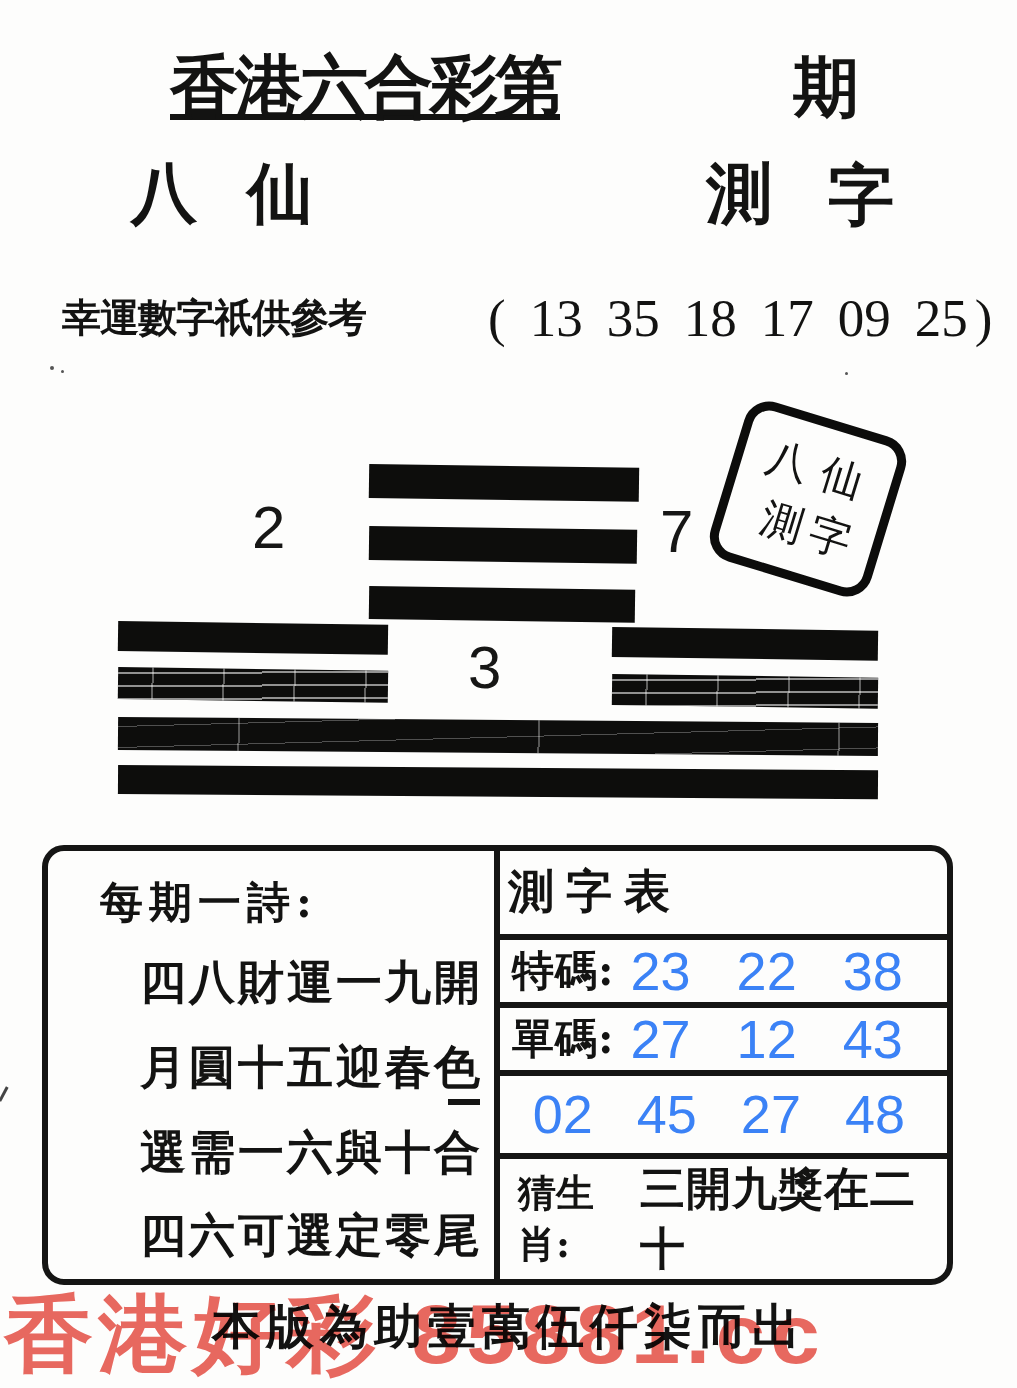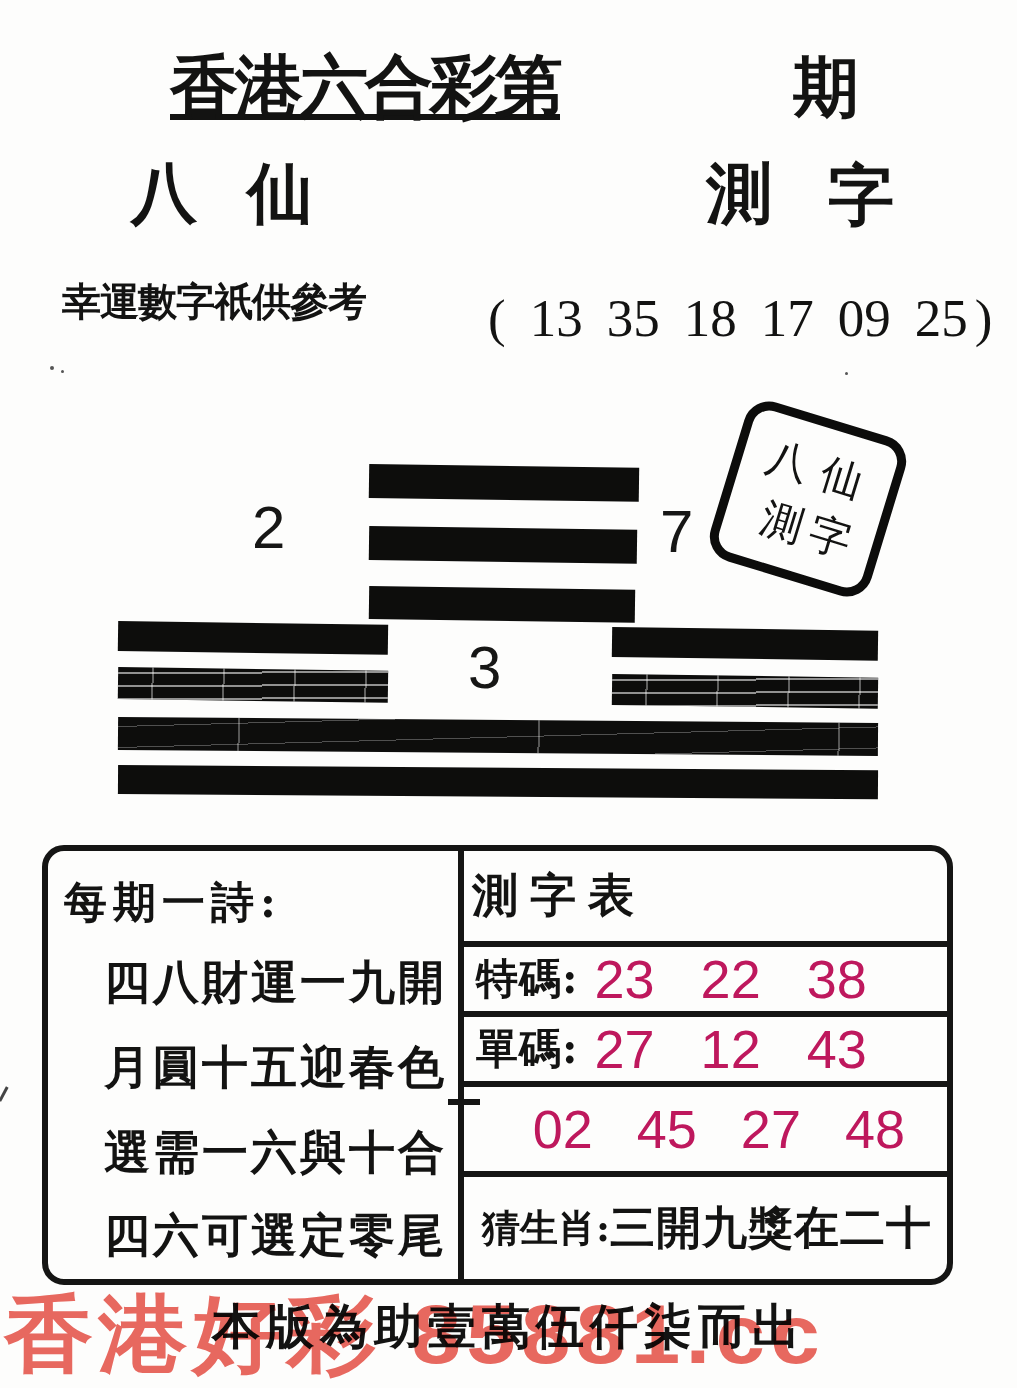--- a/index.html
+++ b/index.html
@@ -13,21 +13,21 @@
   }
   .abs{position:absolute;white-space:nowrap;line-height:1;}
   
   .cjk{font-family:"DejaVu Serif","Liberation Serif",serif;}
   .title-main{left:170px;top:52px;font-size:68px;letter-spacing:-3px;font-weight:bold;text-decoration:underline;}
   .title-issue{left:793px;top:54px;font-size:66px;font-weight:bold;}
   .sub-c1{left:131px;top:160px;font-size:66px;font-weight:bold;}
   .sub-c2{left:247px;top:160px;font-size:66px;font-weight:bold;}
   .sub-c3{left:706px;top:160px;font-size:66px;font-weight:bold;}
   .sub-c4{left:828px;top:162px;font-size:66px;font-weight:bold;}
-  .lucky-label{left:62px;top:282px;font-size:39px;letter-spacing:-1px;font-weight:bold;}
+  .lucky-label{left:62px;top:298px;font-size:39px;letter-spacing:-1px;font-weight:bold;}
   .lucky-nums{left:488px;top:292px;display:flex;gap:24px;align-items:flex-start;
     font-family:"Liberation Serif","DejaVu Serif",serif;font-size:53px;}
   .lucky-nums .close{margin-left:-17px;}
   
   .bar{position:absolute;background:#0d0d0c;transform-origin:left center;}
   .bar.tex{
     background-color:#0c0c0b;
     background-image:
       repeating-linear-gradient(179deg, rgba(255,255,255,0) 0 5px, rgba(255,255,255,.55) 5px 7px, rgba(255,255,255,0) 7px 13px),
       repeating-linear-gradient(92deg, rgba(255,255,255,0) 0 34px, rgba(255,255,255,.35) 34px 36px, rgba(255,255,255,0) 36px 71px);
@@ -51,34 +51,34 @@
     background:#fdfdfc;
   }
   .stamp .l1{font-size:42px;letter-spacing:14px;margin-left:10px;}
   .stamp .l2{font-size:42px;letter-spacing:8px;margin-left:22px;margin-top:4px;}
   
   .table{
     position:absolute;left:42px;top:845px;width:911px;height:440px;
     border:6px solid #151514;border-radius:22px;
     display:flex;box-sizing:border-box;overflow:hidden;background:#fdfdfc;
   }
-  .col-left{position:relative;width:416px;border-right:6px solid #151514;box-sizing:border-box;}
+  .col-left{position:relative;width:416px;border-right:6px solid #151514;box-sizing:border-box;margin-left:36px;}
   .poem-header{left:16px;top:30px;font-size:43px;letter-spacing:6px;font-weight:bold;}
   .poem-line{left:56px;font-size:46px;letter-spacing:3px;font-weight:bold;}
   .pl0{top:108px;} .pl1{top:193px;} .pl2{top:278px;} .pl3{top:361px;}
   .col-right{flex:1;display:flex;flex-direction:column;}
   .trow{box-sizing:border-box;border-bottom:6px solid #151514;display:flex;align-items:center;}
   .trow.header{height:96px;padding-left:8px;}
   .trow.header .hdr{font-size:46px;letter-spacing:12px;font-weight:bold;}
   .trow.r1,.trow.r2{height:70px;padding-left:12px;}
   .trow.r3{height:90px;justify-content:flex-end;padding-right:42px;}
   .trow.r4{flex:1;border-bottom:none;padding-left:18px;}
   .row-label{font-size:42px;font-weight:bold;letter-spacing:1px;}
   .row-nums{display:flex;gap:46px;margin-left:16px;
-    font-family:"Liberation Sans","DejaVu Sans",sans-serif;font-size:54px;color:#be185d;}
+    font-family:"Liberation Sans","DejaVu Sans",sans-serif;font-size:54px;color:#3b82f6;}
   .trow.r3 .row-nums{margin-left:0;gap:44px;}
   .zodiac-label{font-size:38px;font-weight:bold;}
   .zodiac-value{font-size:45px;font-weight:bold;letter-spacing:1px;}
   
   .footer-note{left:212px;top:1302px;font-size:48px;letter-spacing:6px;font-weight:bold;}
   .watermark{
     left:4px;top:1292px;
     font-family:"Liberation Sans","DejaVu Sans",sans-serif;
     font-weight:800;font-size:84px;letter-spacing:5px;
     transform:scaleX(1.06);transform-origin:left top;

